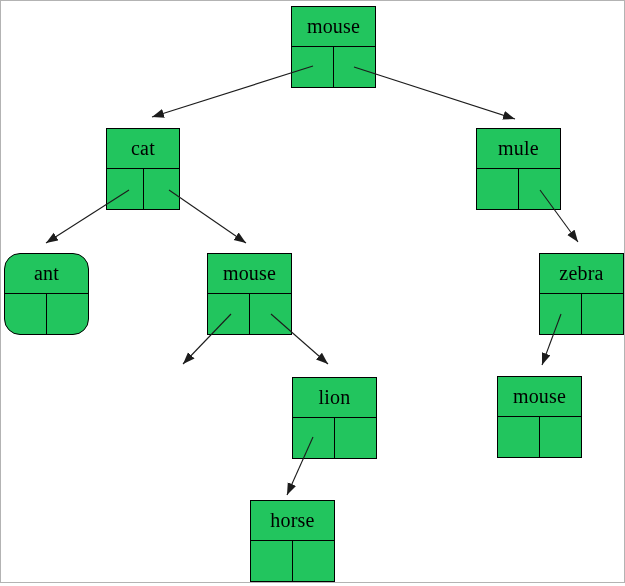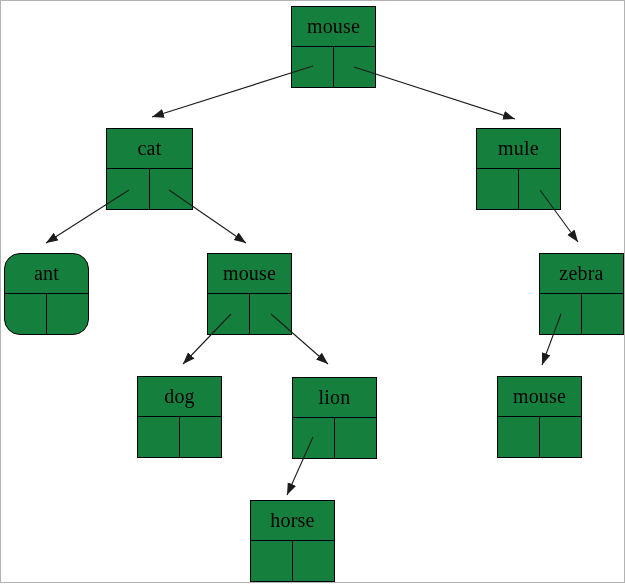--- a/index.html
+++ b/index.html
@@ -33,21 +33,21 @@
     top: 0;
     width: 625px;
     height: 586px;
     pointer-events: none;
     z-index: 5;
   }
   .node {
     position: absolute;
     box-sizing: border-box;
     border: 1px solid #000000;
-    background: #15803d;
+    background: #22c55e;
   }
   .node .label {
     box-sizing: border-box;
     height: 40px;
     border-bottom: 1px solid #000000;
     display: flex;
     align-items: center;
     justify-content: center;
     font-size: 20px;
     color: #000000;
@@ -75,21 +75,21 @@
 
 <div id="frame">
   <div id="node-layer">
       <div class="node" style="left: 290px; top: 5px; width: 85px;">
         <div class="label" style="height: 40px;">mouse</div>
         <div class="cells" style="height: 40px;">
           <div class="cell left"></div>
           <div class="cell right"></div>
         </div>
       </div>
-      <div class="node" style="left: 105px; top: 127px; width: 87px;">
+      <div class="node" style="left: 105px; top: 127px; width: 74px;">
         <div class="label" style="height: 40px;">cat</div>
         <div class="cells" style="height: 40px;">
           <div class="cell left"></div>
           <div class="cell right"></div>
         </div>
       </div>
       <div class="node" style="left: 475px; top: 127px; width: 85px;">
         <div class="label" style="height: 40px;">mule</div>
         <div class="cells" style="height: 40px;">
           <div class="cell left"></div>
@@ -105,27 +105,20 @@
       </div>
       <div class="node" style="left: 206px; top: 252px; width: 85px;">
         <div class="label" style="height: 40px;">mouse</div>
         <div class="cells" style="height: 40px;">
           <div class="cell left"></div>
           <div class="cell right"></div>
         </div>
       </div>
       <div class="node" style="left: 538px; top: 252px; width: 85px;">
         <div class="label" style="height: 40px; text-align: right;">zebra</div>
-        <div class="cells" style="height: 40px;">
-          <div class="cell left"></div>
-          <div class="cell right"></div>
-        </div>
-      </div>
-      <div class="node" style="left: 136px; top: 375px; width: 85px;">
-        <div class="label" style="height: 40px;">dog</div>
         <div class="cells" style="height: 40px;">
           <div class="cell left"></div>
           <div class="cell right"></div>
         </div>
       </div>
       <div class="node" style="left: 291px; top: 376px; width: 85px;">
         <div class="label" style="height: 40px;">lion</div>
         <div class="cells" style="height: 40px;">
           <div class="cell left"></div>
           <div class="cell right"></div>

